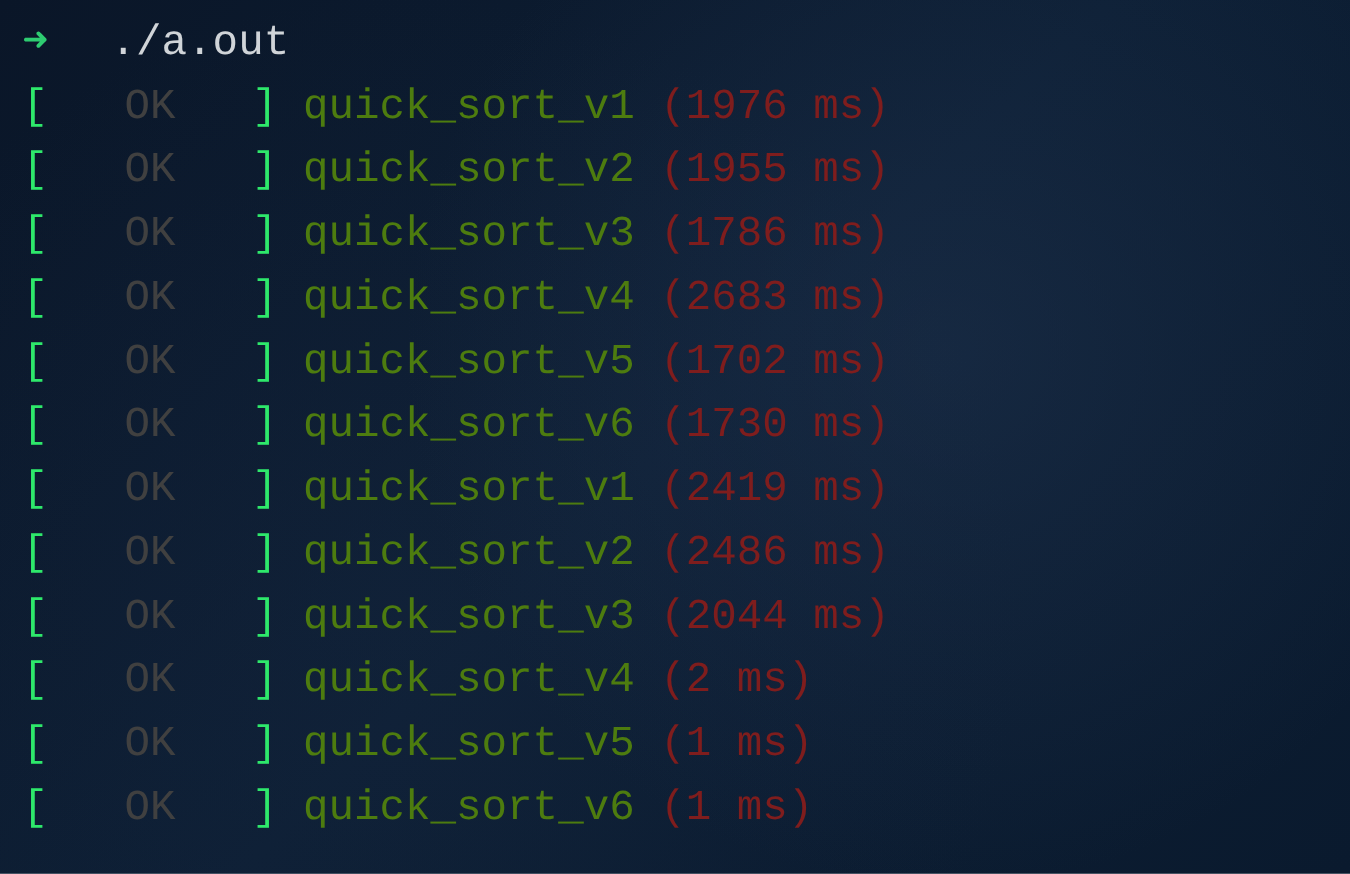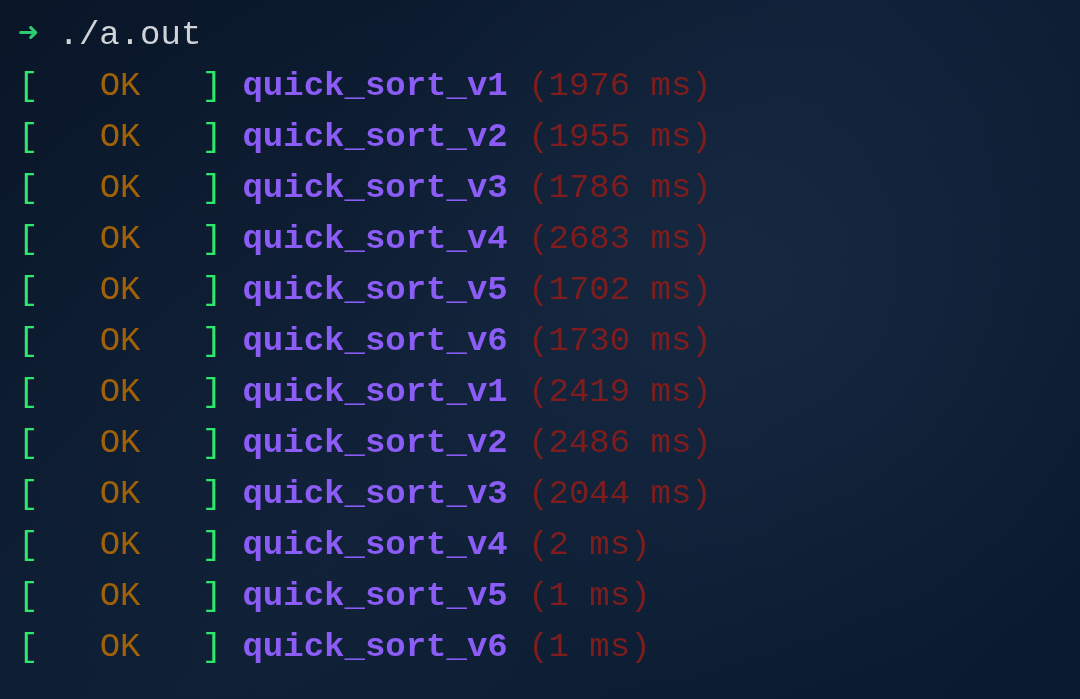--- a/index.html
+++ b/index.html
@@ -36,38 +36,38 @@
       align-items: center;
       gap: 0;
     }
     .arrow {
       color: #2ecc71;
       font-weight: bold;
       margin-right: 20px;
     }
     .command {
       color: #d0d4d8;
+      margin-left: 30px;
     }
     .result-line {
       display: flex;
       align-items: center;
       white-space: pre;
     }
     .bracket-left {
       color: #2ee86b;
     }
     .status-ok {
-      color: #a16207;
+      color: #404040;
     }
     .bracket-right {
       color: #2ee86b;
     }
     .test-name {
-      color: #8b5cf6;
-      font-weight: bold;
+      color: #4d7c0f;
     }
     .timing {
       color: #7f1d1d;
     }
   </style>
 </head>
 <body>
 
 <div class="terminal">
   <div class="prompt-line">

